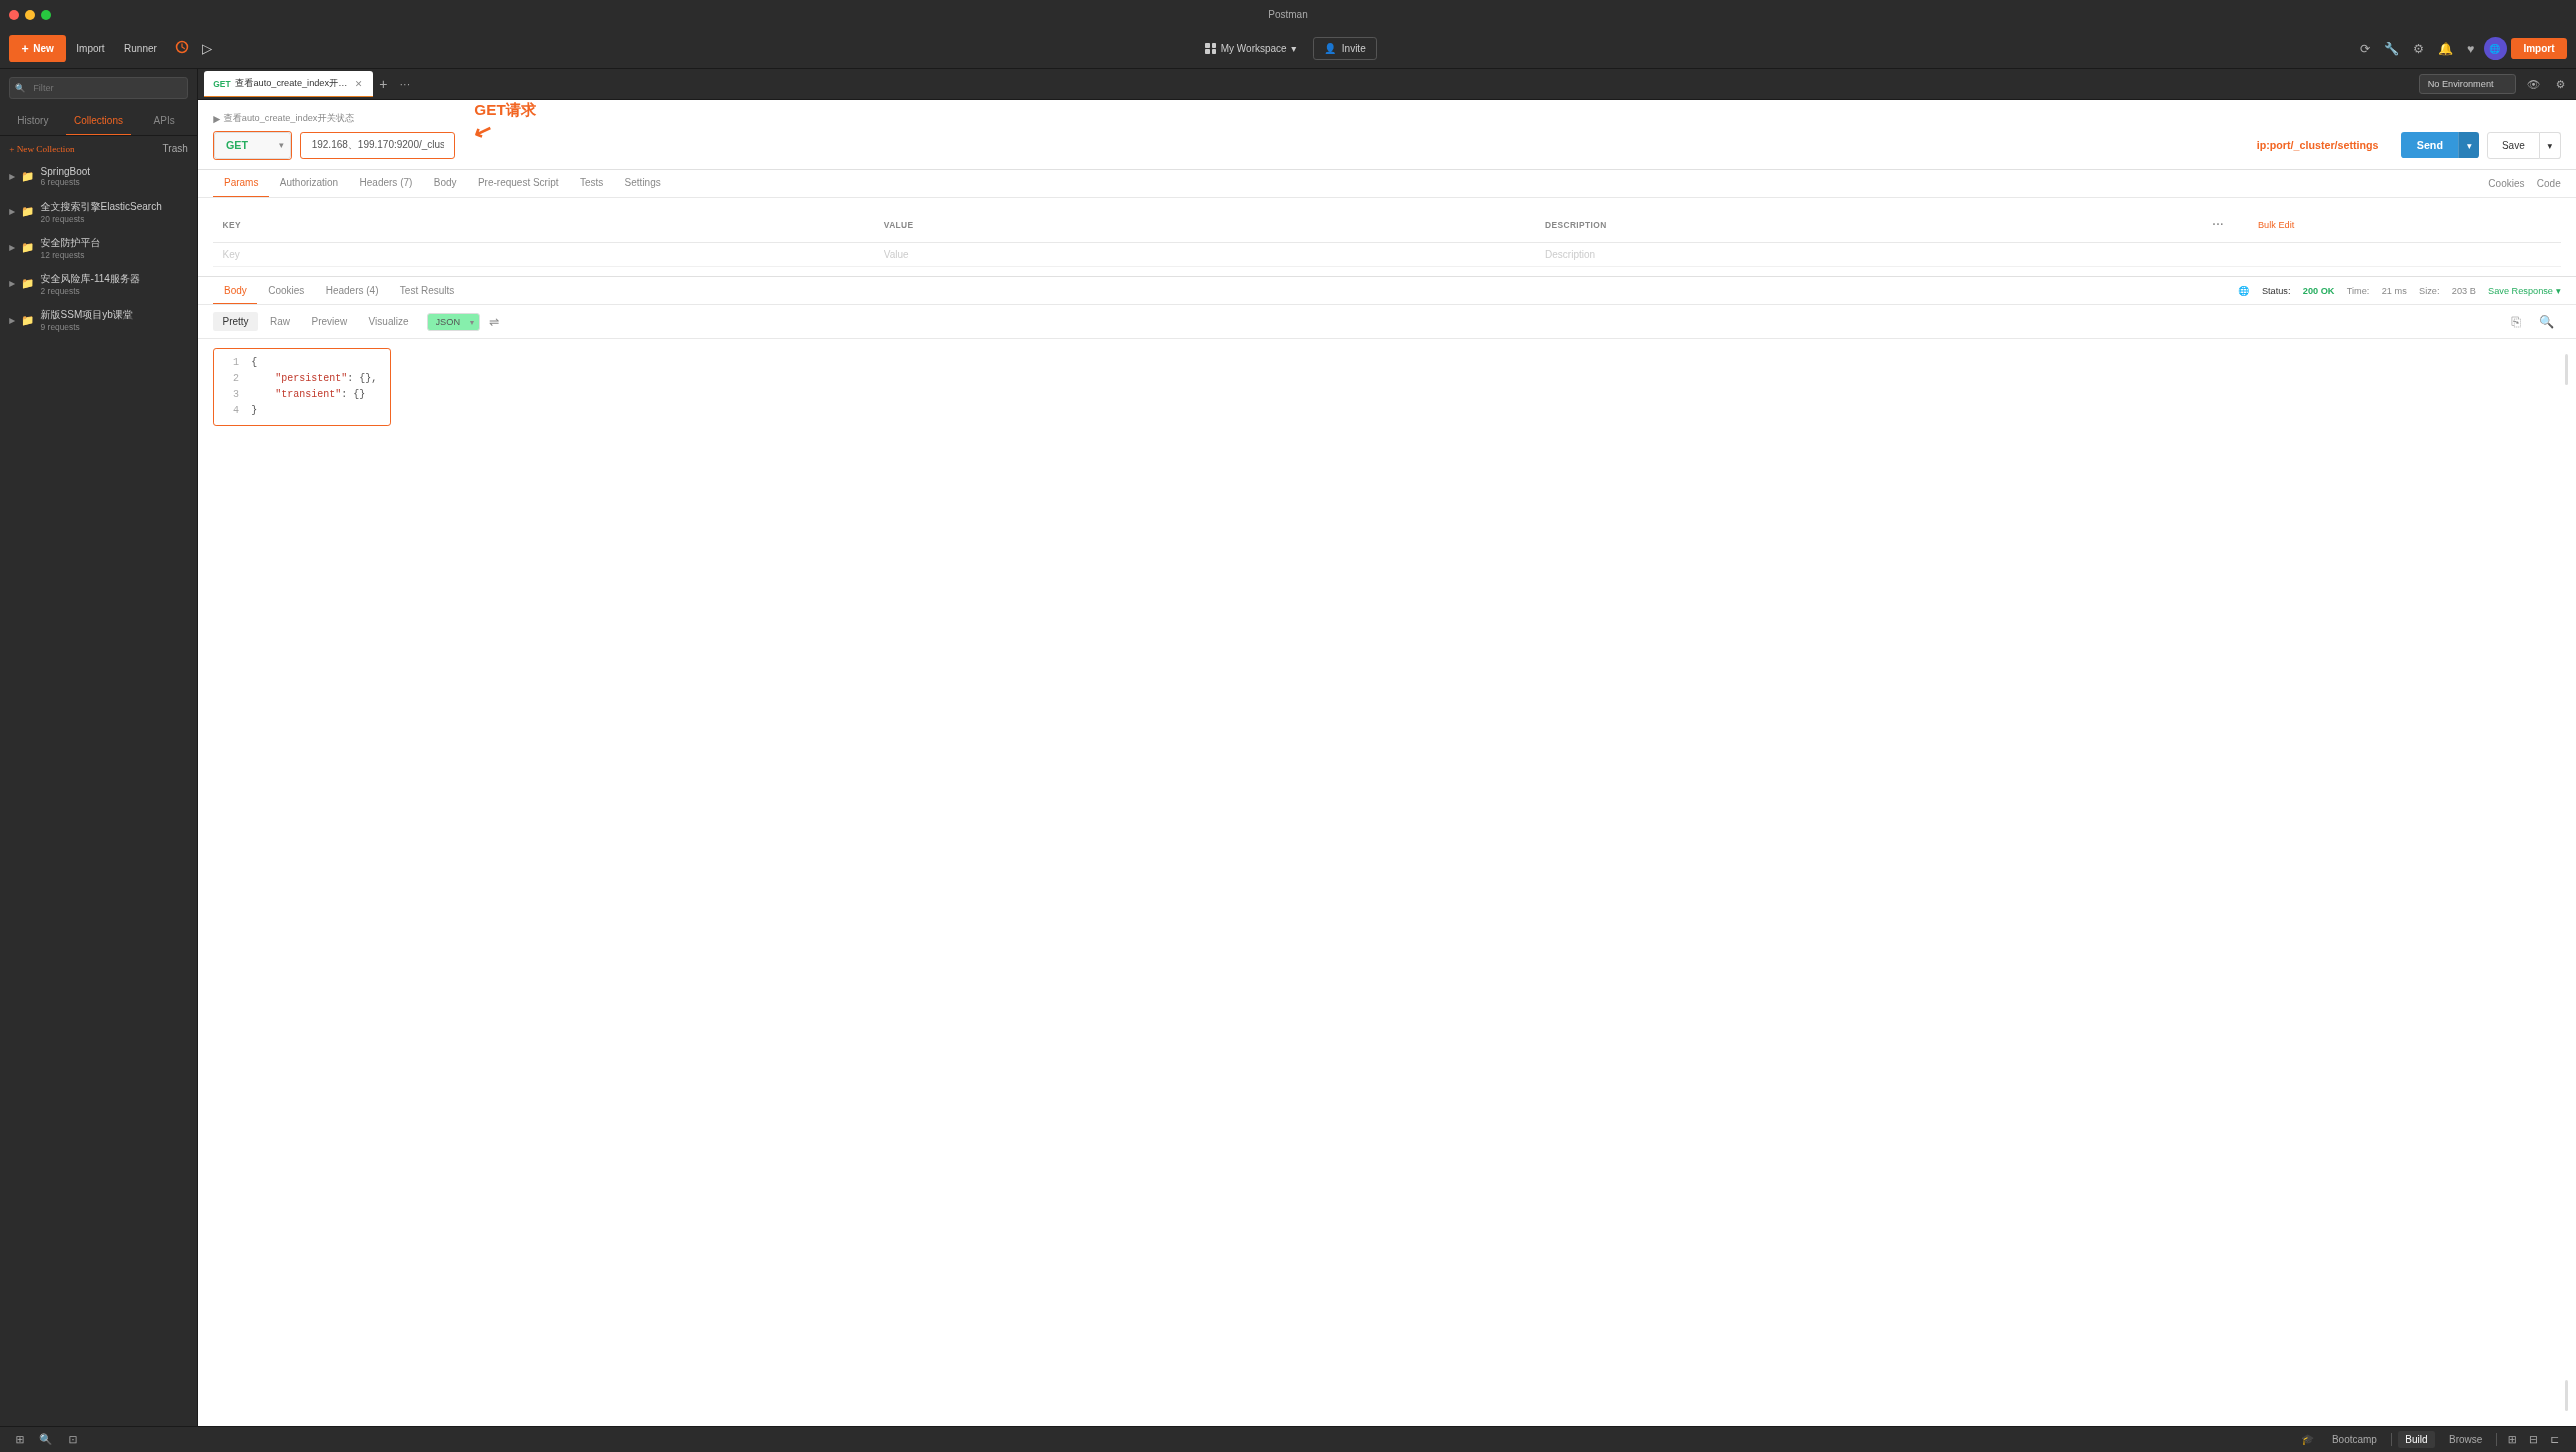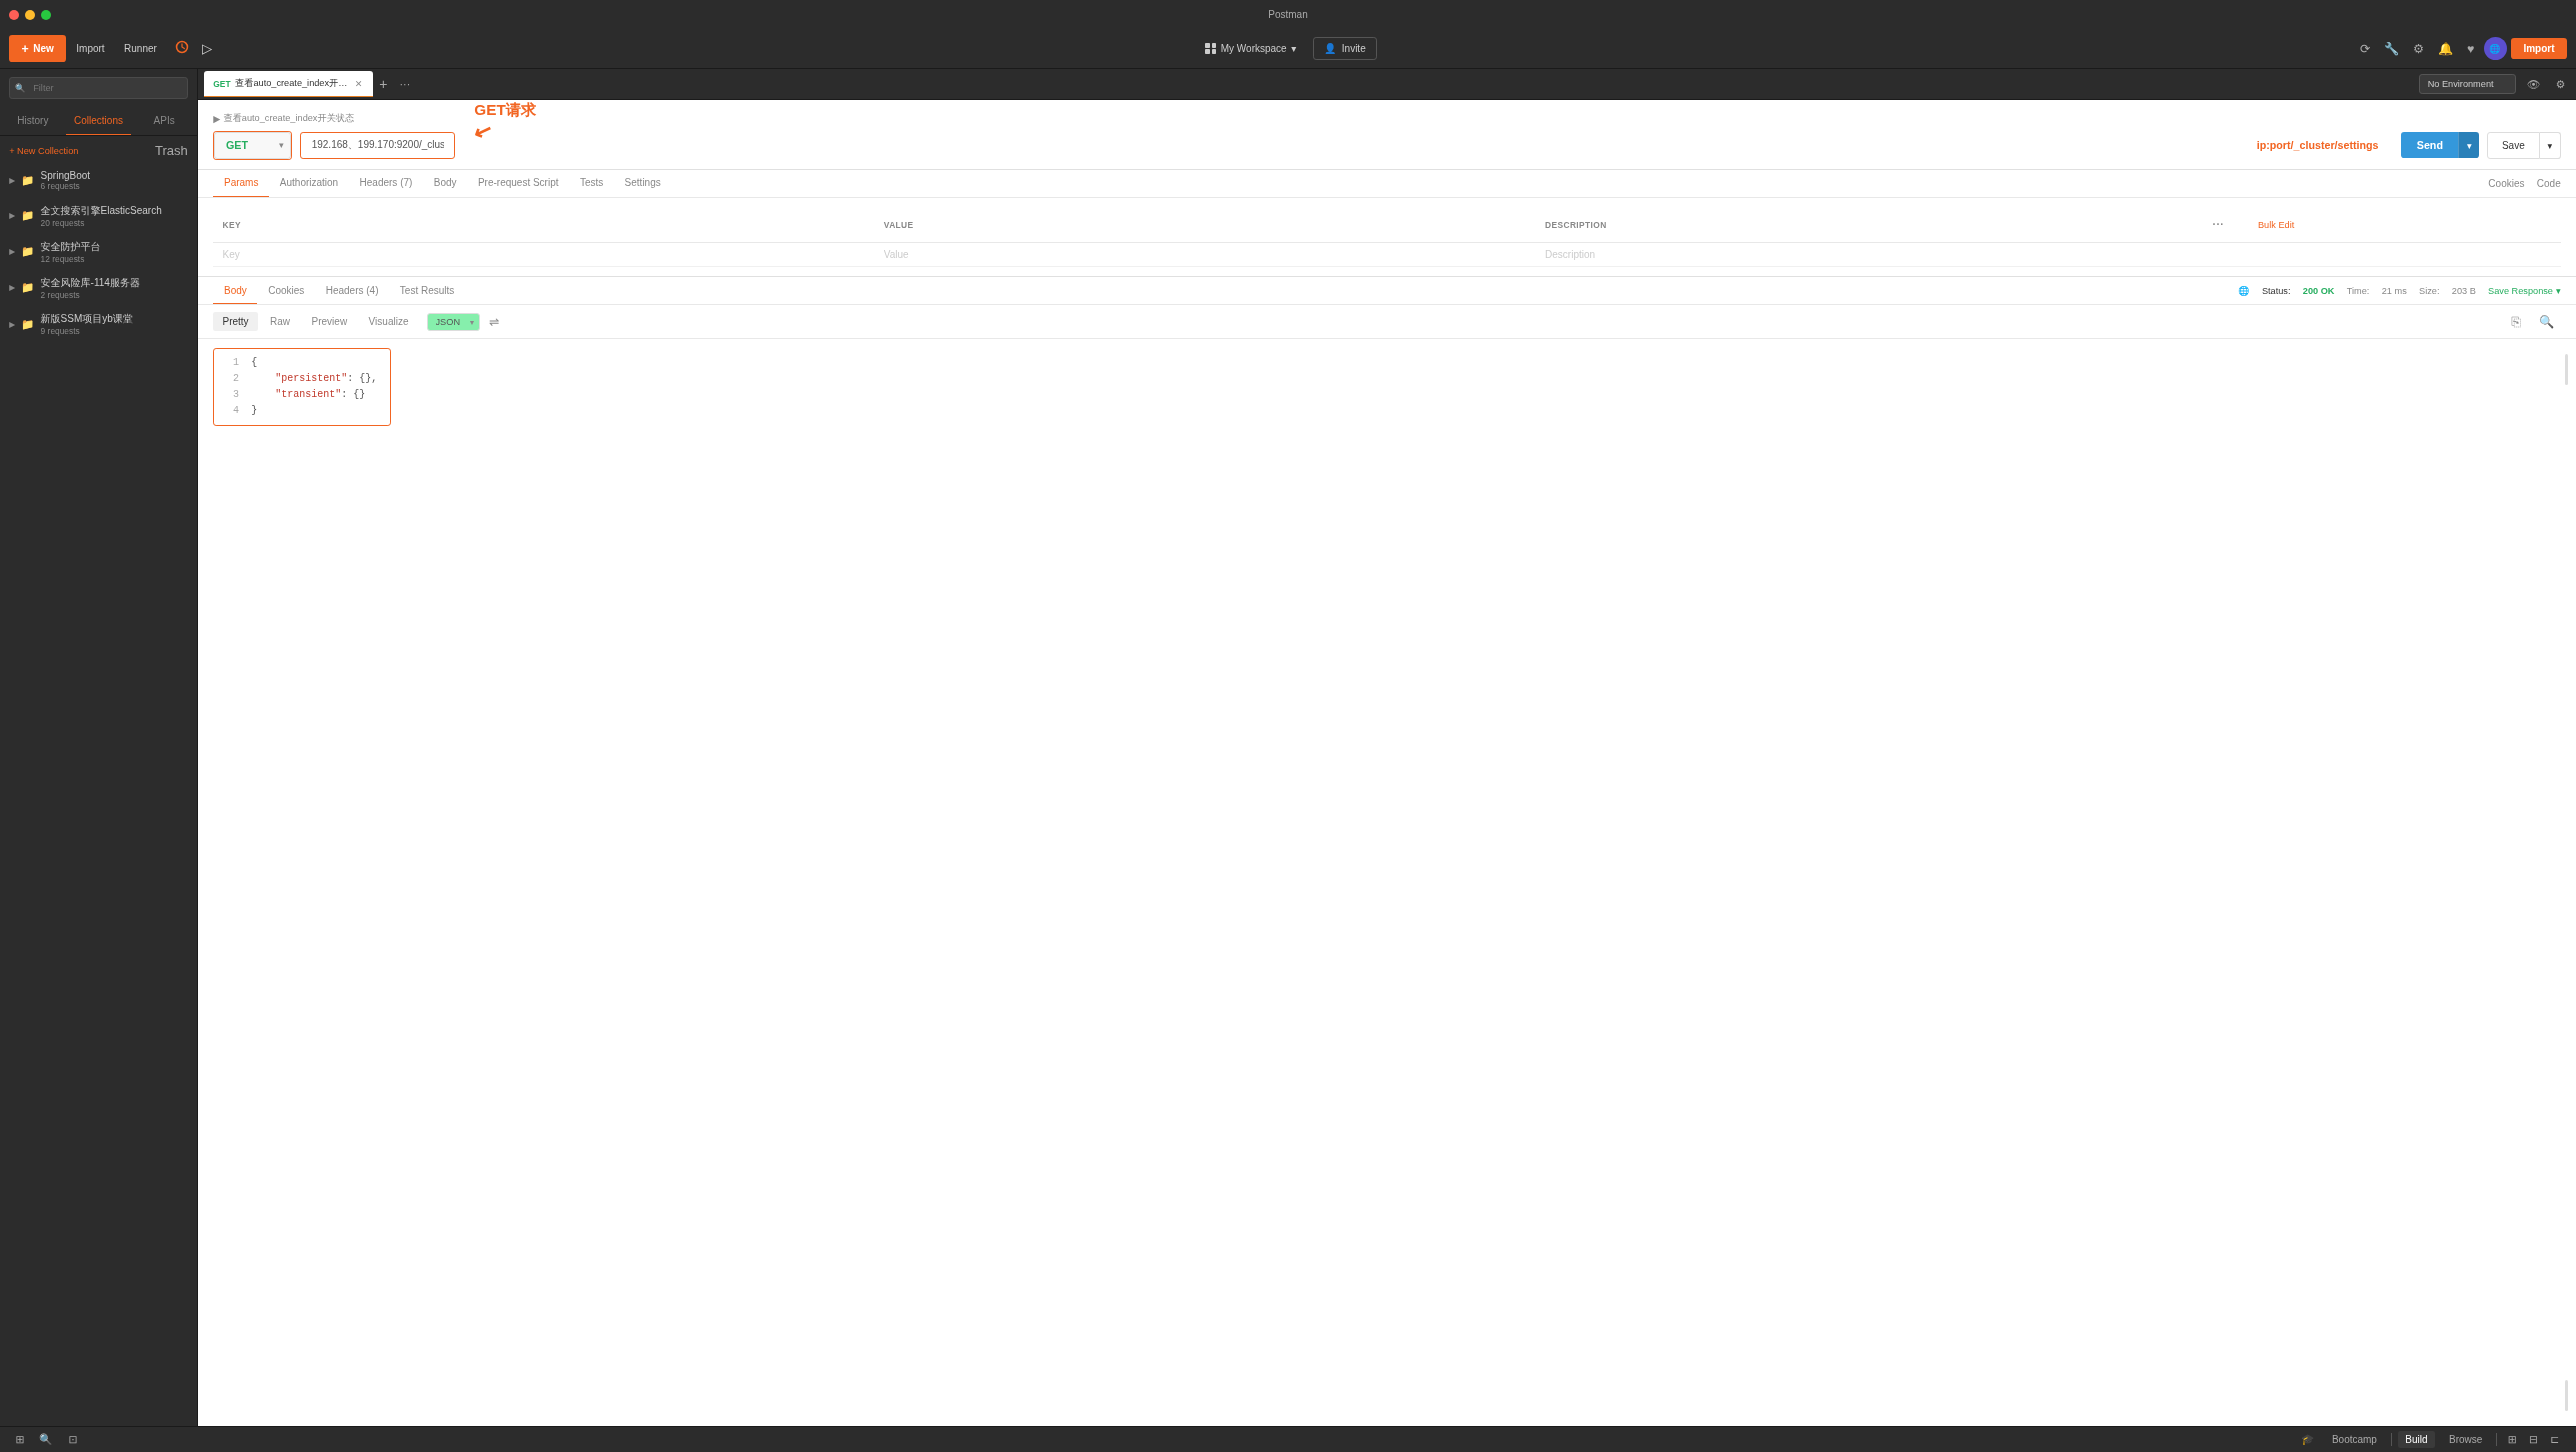--- a/index.html
+++ b/index.html
@@ -36,22 +36,22 @@
     
     .sidebar { width: 198px; background: #2c2c2c; display: flex; flex-direction: column; border-right: 0.8px solid #1a1a1a; flex-shrink: 0; }
     .sidebar-search { padding: 7.7px 9.2px; }
     .sidebar-search input { width: 100%; background: #3a3a3a; border: 0.8px solid #4a4a4a; color: #ccc; padding: 5.4px 7.7px 5.4px 23px; border-radius: 3.1px; font-size: 9.2px; outline: none; }
     .sidebar-search-wrap { position: relative; }
     .sidebar-search-wrap::before { content: '🔍'; position: absolute; left: 6.1px; top: 50%; transform: translateY(-50%); font-size: 8.4px; color: #888; }
     .sidebar-tabs { display: flex; border-bottom: 0.8px solid #1a1a1a; }
     .sidebar-tab { flex: 1; padding: 7.7px 0; text-align: center; color: #888; cursor: pointer; font-size: 10px; border-bottom: 1.5px solid transparent; }
     .sidebar-tab.active { color: #f26522; border-bottom: 1.5px solid #f26522; }
     .sidebar-actions { display: flex; align-items: center; justify-content: space-between; padding: 7.7px 9.2px 6.1px; }
-    .new-collection-btn { color: #f26522; background: transparent; border: none; cursor: pointer; font-size: 9.2px; }
-    .trash-btn { color: #aaa; background: transparent; border: none; cursor: pointer; font-size: 13px; margin-left: 36px; }
+    .new-collection-btn { color: #f26522; background: transparent; border: none; cursor: pointer; font-size: 9.2px; font-family: Liberation Serif, serif; }
+    .trash-btn { color: #aaa; background: transparent; border: none; cursor: pointer; font-size: 10px; margin-left: 36px; }
     .sidebar-list { flex: 1; overflow-y: auto; }
     .collection-item { padding: 6.1px 9.2px; cursor: pointer; display: flex; align-items: center; gap: 6.1px; }
     .collection-item .arrow { color: #888; font-size: 7.7px; }
     .collection-item .folder-icon { color: #888; font-size: 10.7px; }
     .collection-info { display: flex; flex-direction: column; }
     .collection-name { color: #ccc; font-size: 10px; text-align: center; }
     .collection-count { color: #888; font-size: 8.4px; }
 
     
     .content-area { flex: 1; display: flex; flex-direction: column; background: #fff; overflow: hidden; }

